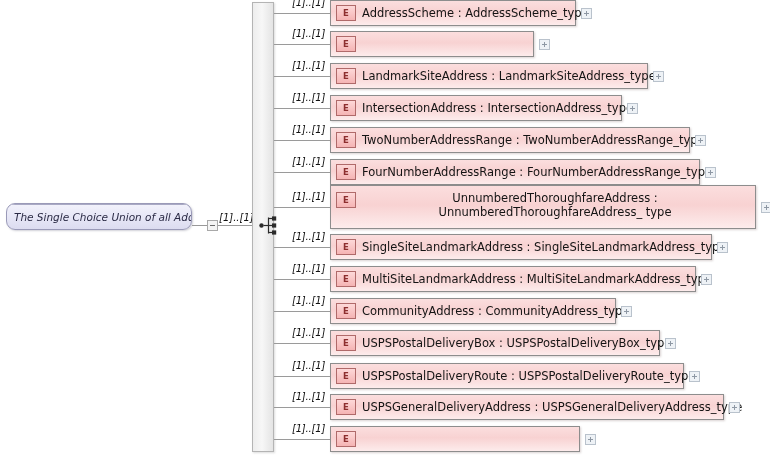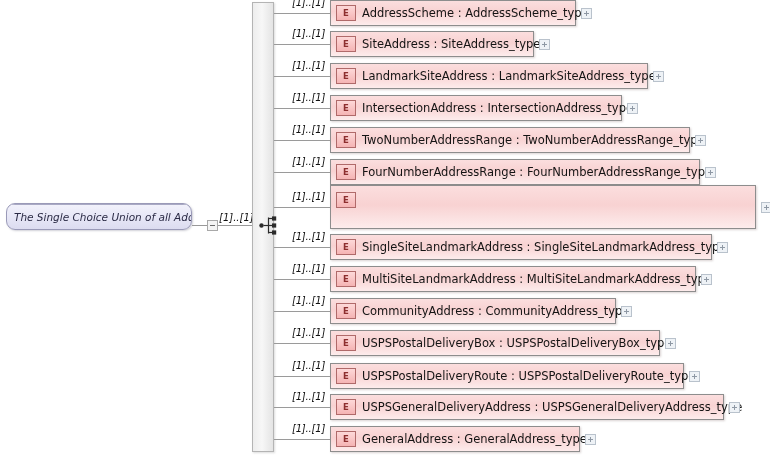--- a/index.html
+++ b/index.html
@@ -276,21 +276,20 @@
       <div class="card" style="top: -3px;">[1]..[1]</div>
       <div class="el-box" style="top: 0px; width: 246px;">
         <span class="e-badge">E</span>
         <span class="el-label">AddressScheme : AddressScheme_type</span>
       </div>
       <div class="plus-box" style="left: 581px; top: 8px;"></div>
       <div class="conn" style="top: 44px;"></div>
       <div class="card" style="top: 28px;">[1]..[1]</div>
       <div class="el-box" style="top: 31px; width: 204px;">
         <span class="e-badge">E</span>
-        <span class="el-label">SiteAddress : SiteAddress_type</span>
       </div>
       <div class="plus-box" style="left: 539px; top: 39px;"></div>
       <div class="conn" style="top: 76px;"></div>
       <div class="card" style="top: 60px;">[1]..[1]</div>
       <div class="el-box" style="top: 63px; width: 318px;">
         <span class="e-badge">E</span>
         <span class="el-label">LandmarkSiteAddress : LandmarkSiteAddress_type</span>
       </div>
       <div class="plus-box" style="left: 653px; top: 71px;"></div>
       <div class="conn" style="top: 108px;"></div>
@@ -311,20 +310,21 @@
       <div class="card" style="top: 156px;">[1]..[1]</div>
       <div class="el-box" style="top: 159px; width: 370px;">
         <span class="e-badge">E</span>
         <span class="el-label">FourNumberAddressRange : FourNumberAddressRange_type</span>
       </div>
       <div class="plus-box" style="left: 705px; top: 167px;"></div>
       <div class="conn" style="top: 207px;"></div>
       <div class="card" style="top: 191px;">[1]..[1]</div>
       <div class="el-box two-line" style="top: 185px; width: 426px;">
         <span class="e-badge">E</span>
+        <span class="el-label wrap">UnnumberedThoroughfareAddress : UnnumberedThoroughfareAddress_ type</span>
       </div>
       <div class="plus-box" style="left: 761px; top: 202px;"></div>
       <div class="conn" style="top: 247px;"></div>
       <div class="card" style="top: 231px;">[1]..[1]</div>
       <div class="el-box" style="top: 234px; width: 382px;">
         <span class="e-badge">E</span>
         <span class="el-label">SingleSiteLandmarkAddress : SingleSiteLandmarkAddress_type</span>
       </div>
       <div class="plus-box" style="left: 717px; top: 242px;"></div>
       <div class="conn" style="top: 279px;"></div>
@@ -359,18 +359,17 @@
       <div class="card" style="top: 391px;">[1]..[1]</div>
       <div class="el-box" style="top: 394px; width: 394px;">
         <span class="e-badge">E</span>
         <span class="el-label">USPSGeneralDeliveryAddress : USPSGeneralDeliveryAddress_type</span>
       </div>
       <div class="plus-box" style="left: 729px; top: 402px;"></div>
       <div class="conn" style="top: 439px;"></div>
       <div class="card" style="top: 423px;">[1]..[1]</div>
       <div class="el-box" style="top: 426px; width: 250px;">
         <span class="e-badge">E</span>
-        <span class="el-label">GeneralAddress : GeneralAddress_type</span>
       </div>
       <div class="plus-box" style="left: 585px; top: 434px;"></div>
     </div>
 
 </div>
 
 </body></html>

